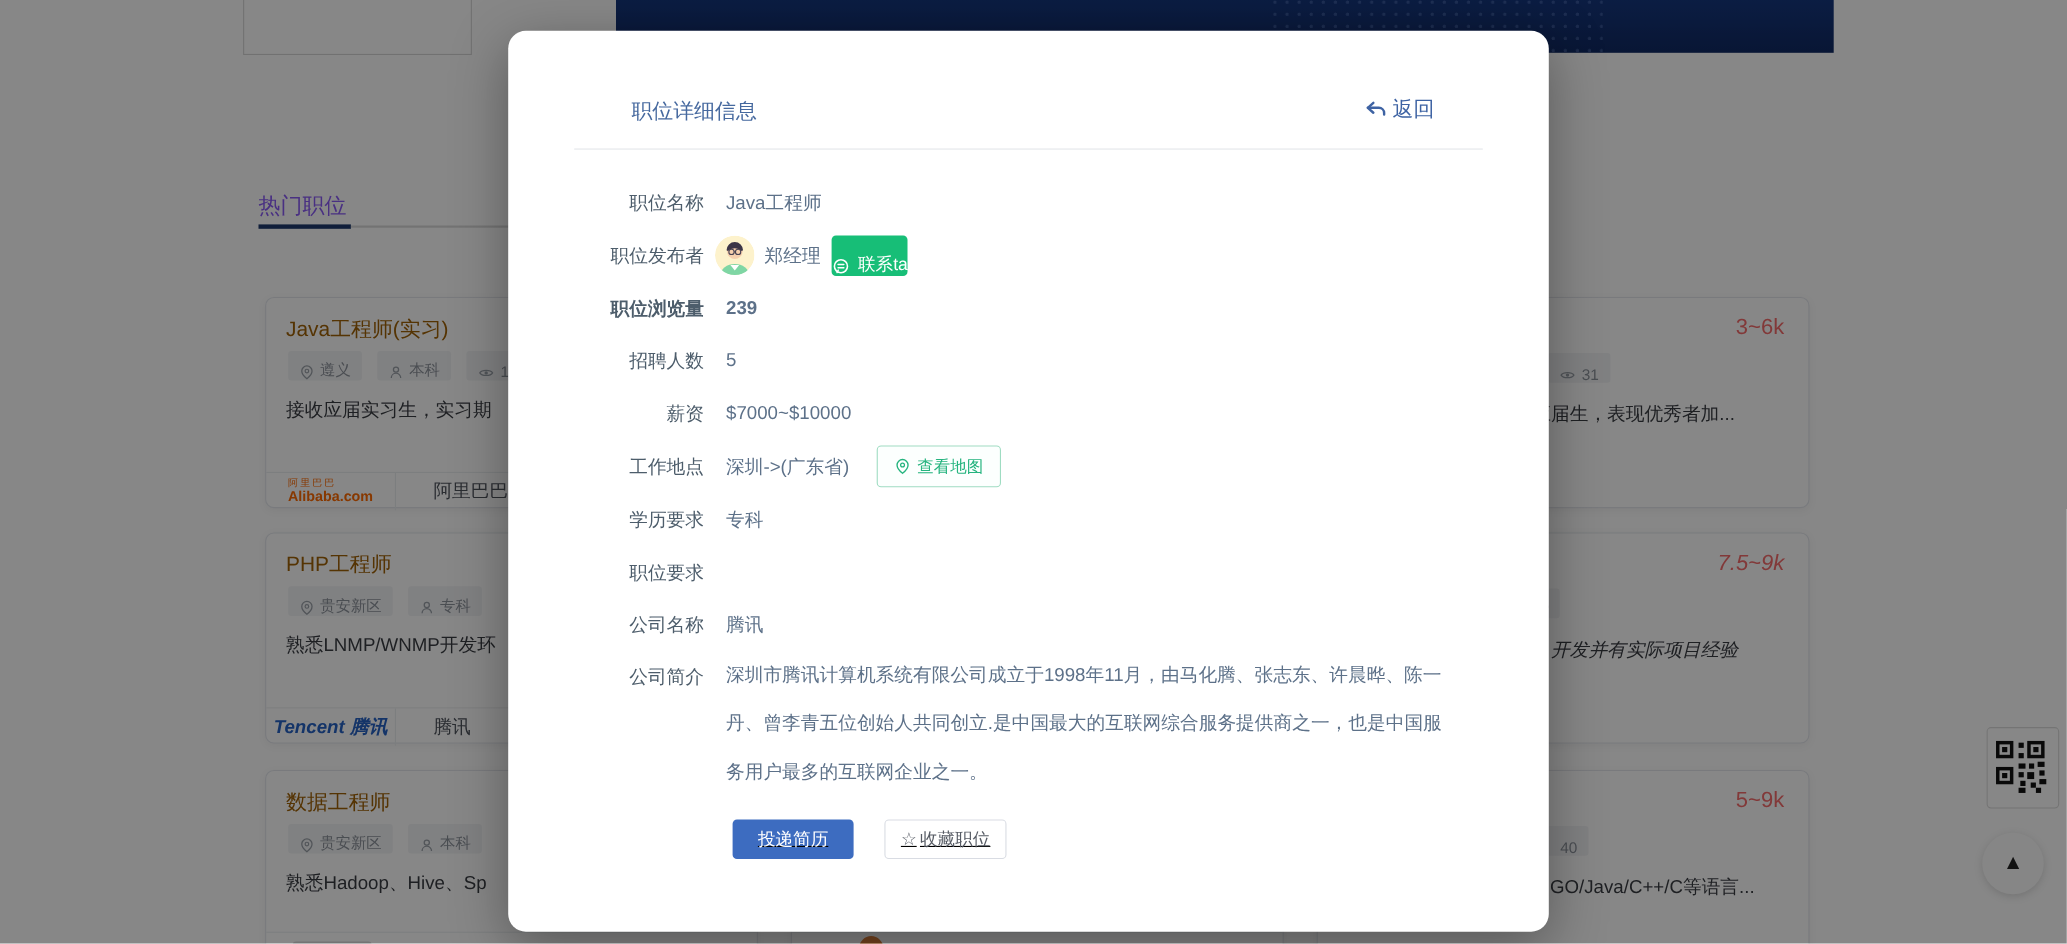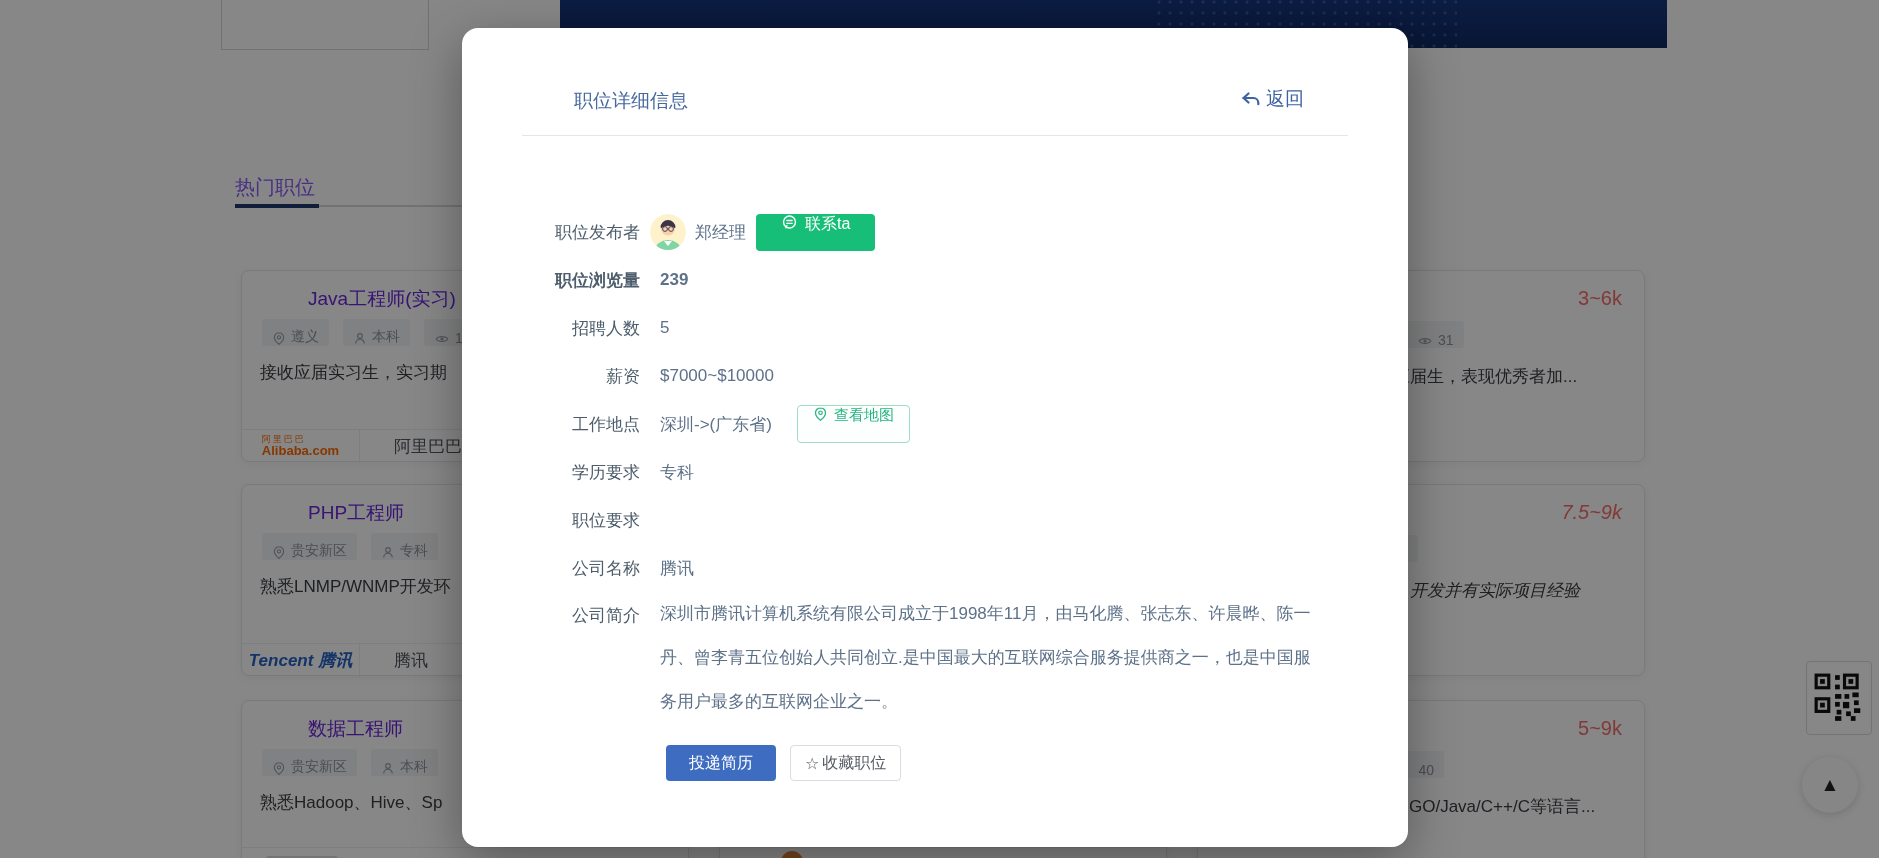--- a/index.html
+++ b/index.html
@@ -11,21 +11,21 @@
           background:linear-gradient(180deg,#16377f 0%,#102a63 100%);}
   .banner-dots{position:absolute;right:210px;top:0;width:300px;height:48px;opacity:.5;
           background-image:radial-gradient(circle at 2px 2px, rgba(160,190,255,.5) 1.3px, transparent 1.8px);
           background-size:11px 11px;}
   .section-title{position:absolute;left:235px;top:174px;font-size:20px;font-weight:500;color:#8b5cf6;}
   .underline-dark{position:absolute;left:235px;top:204px;width:84px;height:4px;background:#1f3a6e;}
   .underline-gray{position:absolute;left:319px;top:205px;width:390px;height:2px;background:#d9d9d9;}
 
   .job-card{position:absolute;width:448px;height:192px;background:#fff;border:1px solid #e4e7ed;
             border-radius:8px;box-sizing:border-box;box-shadow:0 2px 8px rgba(0,0,0,.05);}
-  .jc-title{position:absolute;left:18px;top:15px;font-size:19px;font-weight:500;color:#6d28d9;white-space:nowrap;margin-left:48px;}
+  .jc-title{position:absolute;left:18px;top:15px;font-size:19px;font-weight:500;color:#a16207;white-space:nowrap;}
   .jc-tags{position:absolute;left:20px;top:48px;display:flex;gap:14px;}
   .pill{display:inline-flex;align-items:flex-end;gap:5px;height:27px;padding:0 10px;border-radius:3px;
         background:#f2f3f5;color:#8d939c;font-size:14px;white-space:nowrap;}
   .pill svg{flex:0 0 auto;}
   .jc-desc{position:absolute;left:18px;top:90px;font-size:17px;color:#3a3d43;white-space:nowrap;}
   .jc-footer{position:absolute;left:0;top:158px;width:100%;height:34px;border-top:1px solid #ebeef0;
              display:flex;align-items:center;box-sizing:border-box;}
   .logo-box{width:117px;display:flex;align-items:center;justify-content:center;}
   .jc-vsep{width:1px;height:34px;background:#ebeef0;}
   .jc-company{margin-left:34px;font-size:17px;color:#50555e;}
@@ -54,27 +54,27 @@
   .m-back{position:absolute;right:104px;top:58px;display:flex;align-items:center;gap:6px;font-size:19px;
           color:#3e63a3;cursor:pointer;}
   .m-divider{position:absolute;left:60px;right:60px;top:107px;height:1px;background:#e3e6ea;}
   .mrow{position:absolute;left:93px;width:800px;height:48px;display:flex;align-items:center;}
   .mlabel{flex:0 0 85px;text-align:right;font-size:17px;color:#4d5d6b;white-space:nowrap;}
   .mvalue{margin-left:20px;font-size:17px;color:#5d7189;white-space:nowrap;}
   .mrow-multi{align-items:flex-start;height:auto;}
   .mrow-multi .mlabel{line-height:48px;}
   .mrow-multi .mvalue{white-space:normal;width:655px;line-height:44px;}
   .avatar{margin-left:10px;width:36px;height:36px;border-radius:50%;overflow:hidden;flex:0 0 36px;}
-  .contact-btn{margin-left:10px;height:37px;padding:0 25px;border:none;border-radius:4px;background:#17be77;
-               color:#fff;font-size:16px;display:inline-flex;align-items:flex-start;gap:7px;cursor:pointer;
+  .contact-btn{margin-left:10px;height:37px;padding:0 0;border:none;border-radius:4px;background:#17be77;
+               color:#fff;font-size:16px;display:inline-flex;align-items:flex-end;gap:7px;cursor:pointer;
                font-family:inherit;}
   .map-btn{margin-left:25px;height:38px;padding:0 15px;border:1px solid #9fdcc2;border-radius:4px;background:#fcfffe;
-           color:#26b47f;font-size:15px;display:inline-flex;align-items:flex-start;gap:6px;cursor:pointer;
+           color:#26b47f;font-size:15px;display:inline-flex;align-items:center;gap:6px;cursor:pointer;
            font-family:inherit;box-sizing:border-box;}
-  .m-buttons{position:absolute;left:204px;top:717px;display:flex;gap:14px;}
+  .m-buttons{position:absolute;left:204px;top:717px;display:flex;gap:28px;text-decoration:underline;}
   .apply-btn{width:110px;height:36px;border:none;border-radius:4px;background:#3d6cc0;color:#fff;font-size:16px;
              cursor:pointer;font-family:inherit;}
   .fav-btn{height:36px;padding:0 14px;border:1px solid #d9dce3;border-radius:4px;background:#fff;color:#565b64;
            font-size:16px;cursor:pointer;font-family:inherit;display:inline-flex;align-items:center;gap:3px;}
 </style>
 </head>
 <body>
 
 <div id="stage">
 
@@ -248,20 +248,24 @@
     <div class="m-title">职位详细信息</div>
     <div class="m-back">
       <svg width="21" height="19" viewBox="0 0 21 19">
           <path d="M9.5 3.5 4.5 8l5 4.5" fill="none" stroke="#3e63a3" stroke-width="2.2" stroke-linecap="round" stroke-linejoin="round"></path>
           <path d="M4.5 8h10a4.8 4.8 0 0 1 4.8 4.8v1.4" fill="none" stroke="#3e63a3" stroke-width="2.2" stroke-linecap="round"></path>
         </svg>
       <span>返回</span>
     </div>
     <div class="m-divider"></div>
 
+    <div class="mrow" style="top:132px;">
+      <span class="mlabel">职位名称</span>
+      <span class="mvalue">Java工程师</span>
+    </div>
 
     <div class="mrow" style="top:180px;">
       <span class="mlabel">职位发布者</span>
       <span class="avatar">
         <svg width="36" height="36" viewBox="0 0 36 36">
           <circle cx="18" cy="18" r="18" fill="#fdf2cc"></circle>
           <path d="M5 36a13 10 0 0 1 26 0z" fill="#7fd6a4"></path>
           <path d="M14 27h8l-4 5z" fill="#ffffff"></path>
           <circle cx="18" cy="14.5" r="7" fill="#f6cfae"></circle>
           <path d="M10.5 13.5a7.5 7.5 0 0 1 15 0l-1.2.6a9.5 9.5 0 0 0-12.6 0z" fill="#3c3547"></path>

